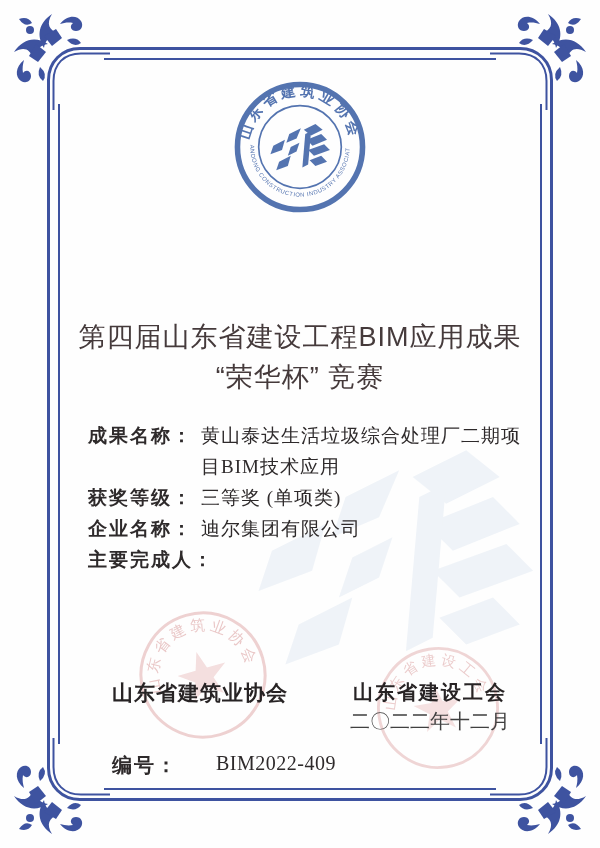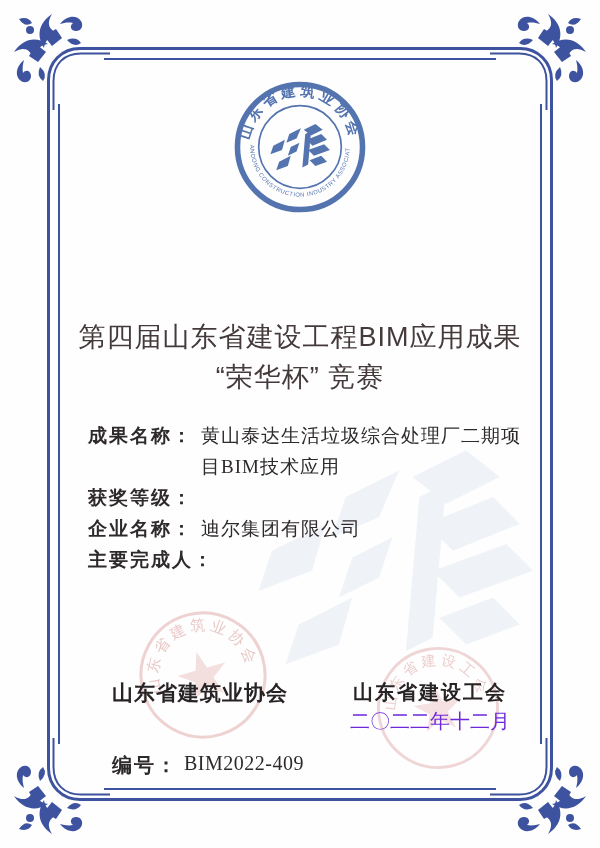--- a/index.html
+++ b/index.html
@@ -41,24 +41,24 @@
   
   .stamp{position:absolute;z-index:1;}
   .stamp-left{left:128px;top:600px;width:150px;height:150px;transform:rotate(-16deg);opacity:.55;}
   .stamp-right{left:366px;top:636px;width:144px;height:144px;transform:rotate(-9deg);opacity:.5;}
   
   .sig{position:absolute;z-index:2;font-family:"Liberation Sans","DejaVu Sans",sans-serif;font-weight:bold;color:#272324;}
   .sig-left{left:112px;top:679px;font-size:21px;letter-spacing:1px;}
   .sig-right{left:352px;top:679px;width:156px;text-align:center;font-size:20px;letter-spacing:2px;}
   .sig-date{
     position:absolute;left:350px;top:708px;width:160px;text-align:center;z-index:2;
-    font-family:Liberation Sans, sans-serif;font-weight:normal;font-size:20px;color:#6d28d9;
-  }
-  
-  .serial{position:absolute;left:112px;top:752px;z-index:2;display:flex;font-size:20px;color:#2e2a2b;}
+    font-family:Liberation Sans, sans-serif;font-weight:normal;font-size:20px;color:#404040;
+  }
+  
+  .serial{position:absolute;left:112px;top:752px;z-index:2;display:flex;font-size:20px;color:#2e2a2b;gap:32px;}
   .serial-label{font-weight:bold;letter-spacing:2px;margin-right:6px;}
   .serial-value{letter-spacing:.5px;}
 </style>
 </head>
 <body>
 
 <div class="page">
 
   <div class="edge edge-top"></div>
   <div class="edge edge-bottom"></div>
@@ -184,20 +184,21 @@
     <div>“荣华杯” 竞赛</div>
   </div>
 
   <div class="fields">
     <div class="field-row">
       <span class="field-label">成果名称：</span>
       <span class="field-value">黄山泰达生活垃圾综合处理厂二期项目BIM技术应用</span>
     </div>
     <div class="field-row">
       <span class="field-label">获奖等级：</span>
+      <span class="field-value">三等奖 (单项类)</span>
     </div>
     <div class="field-row">
       <span class="field-label">企业名称：</span>
       <span class="field-value">迪尔集团有限公司</span>
     </div>
     <div class="field-row">
       <span class="field-label">主要完成人：</span>
     </div>
   </div>
 

